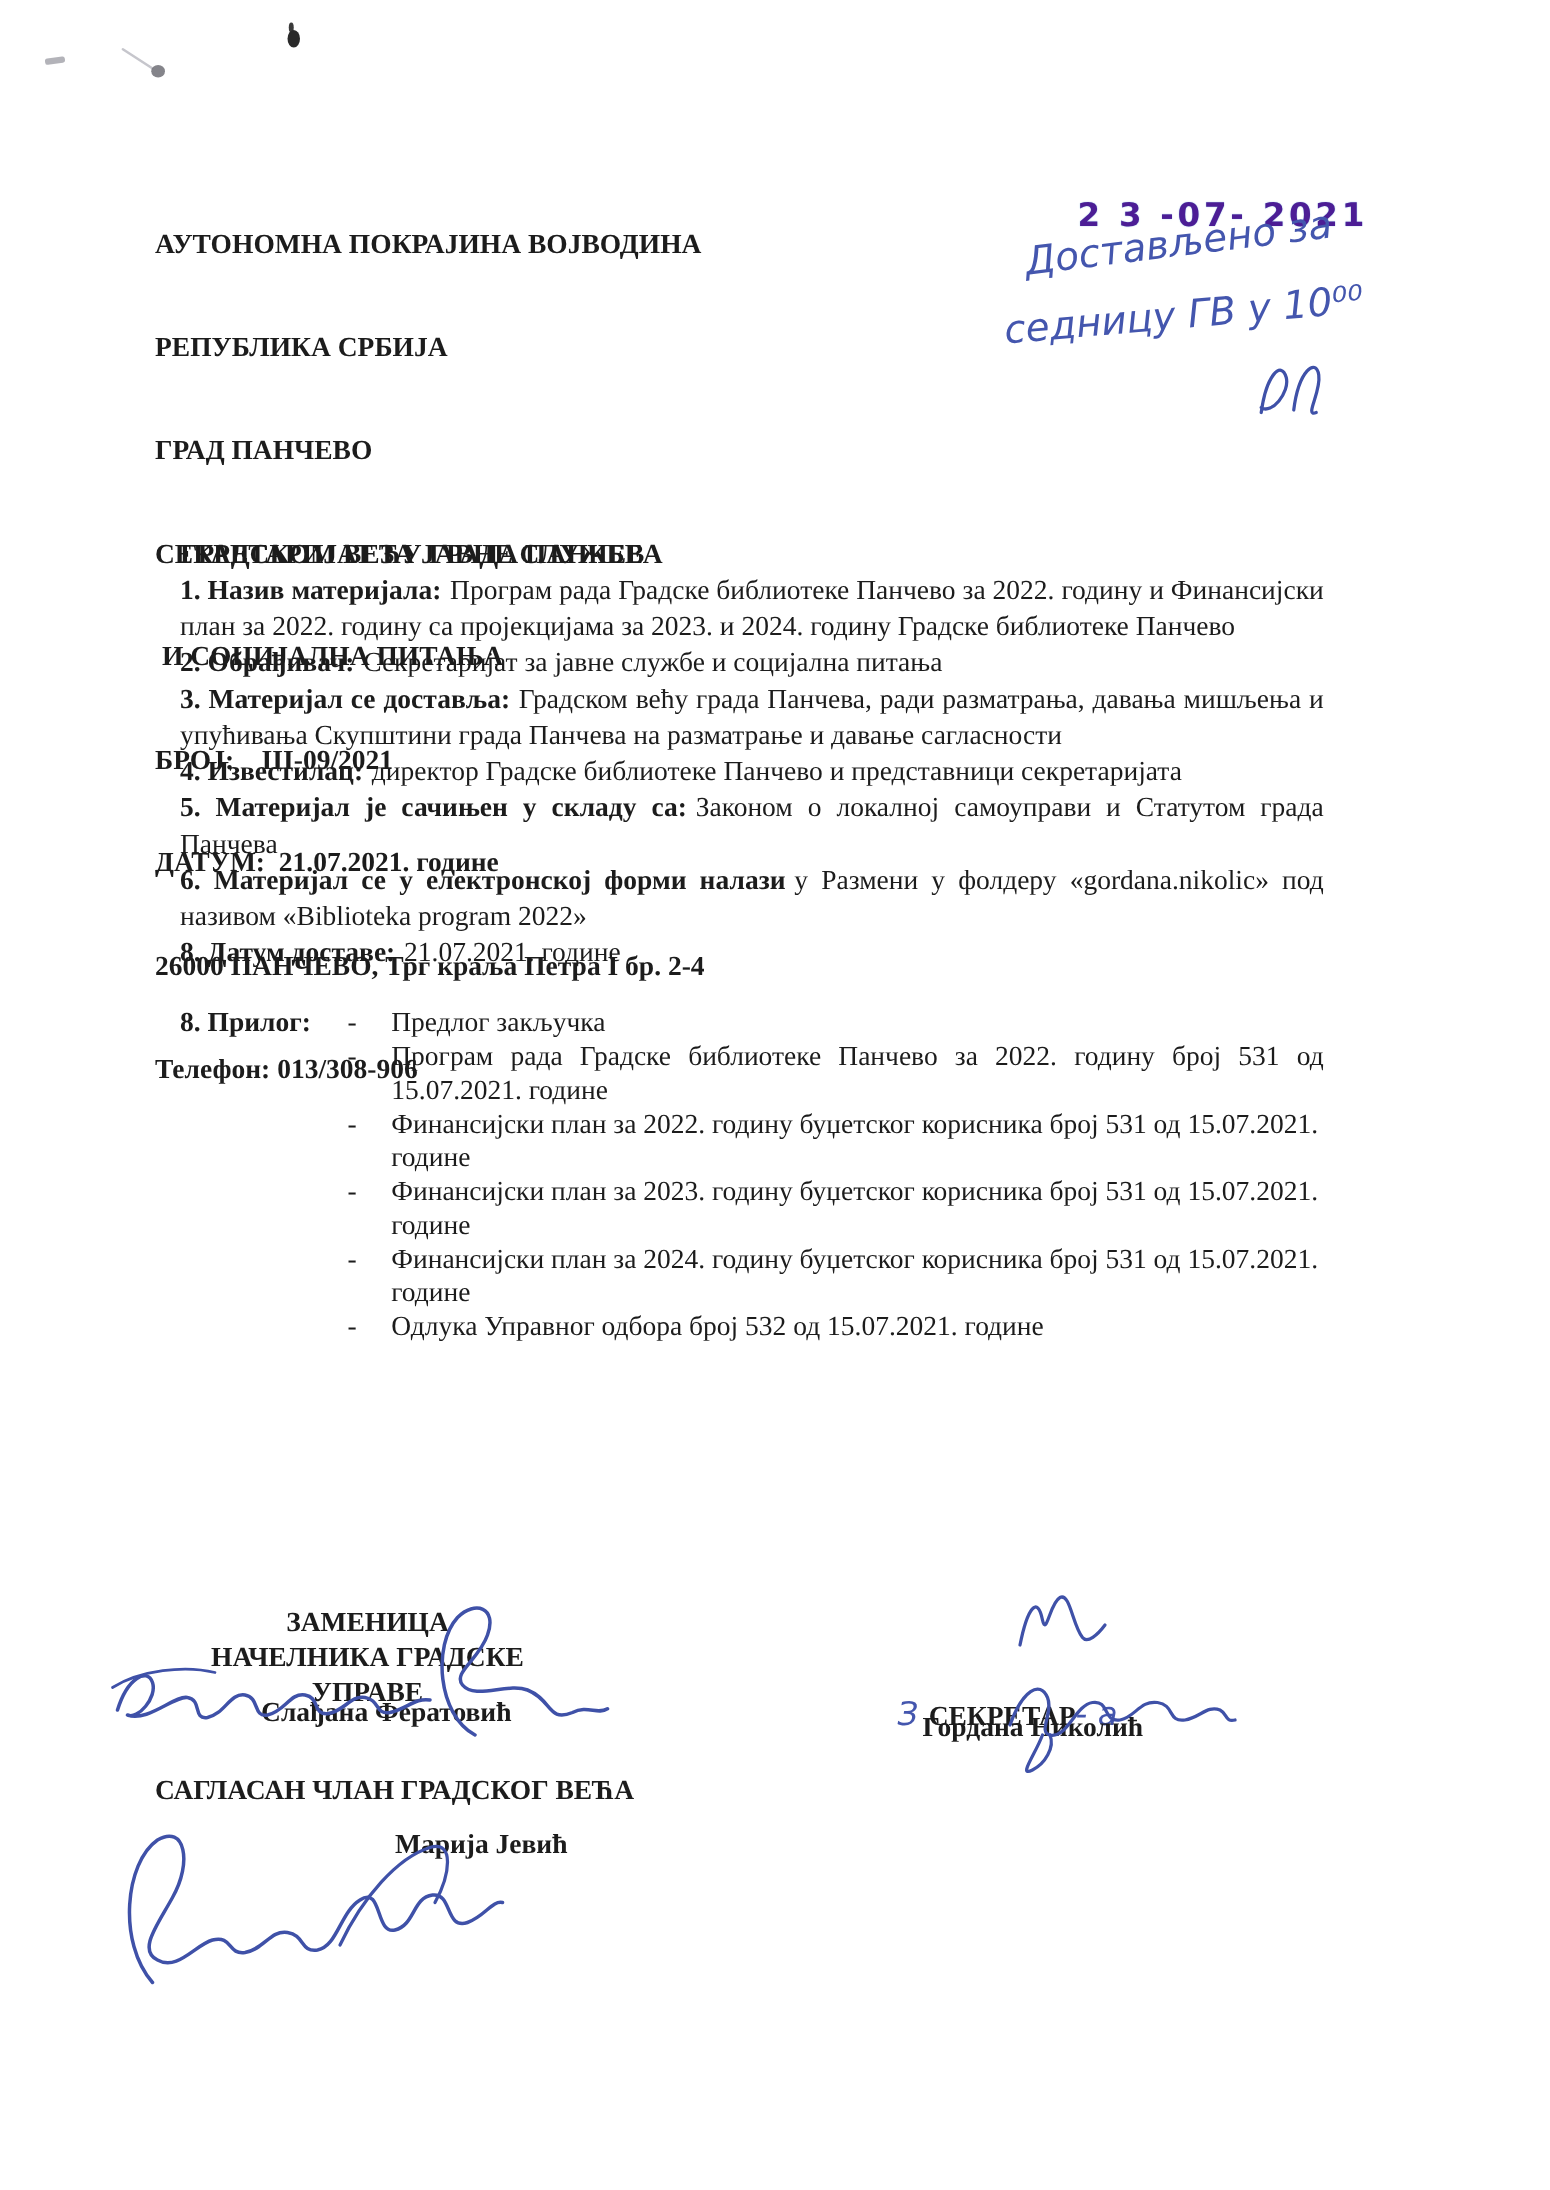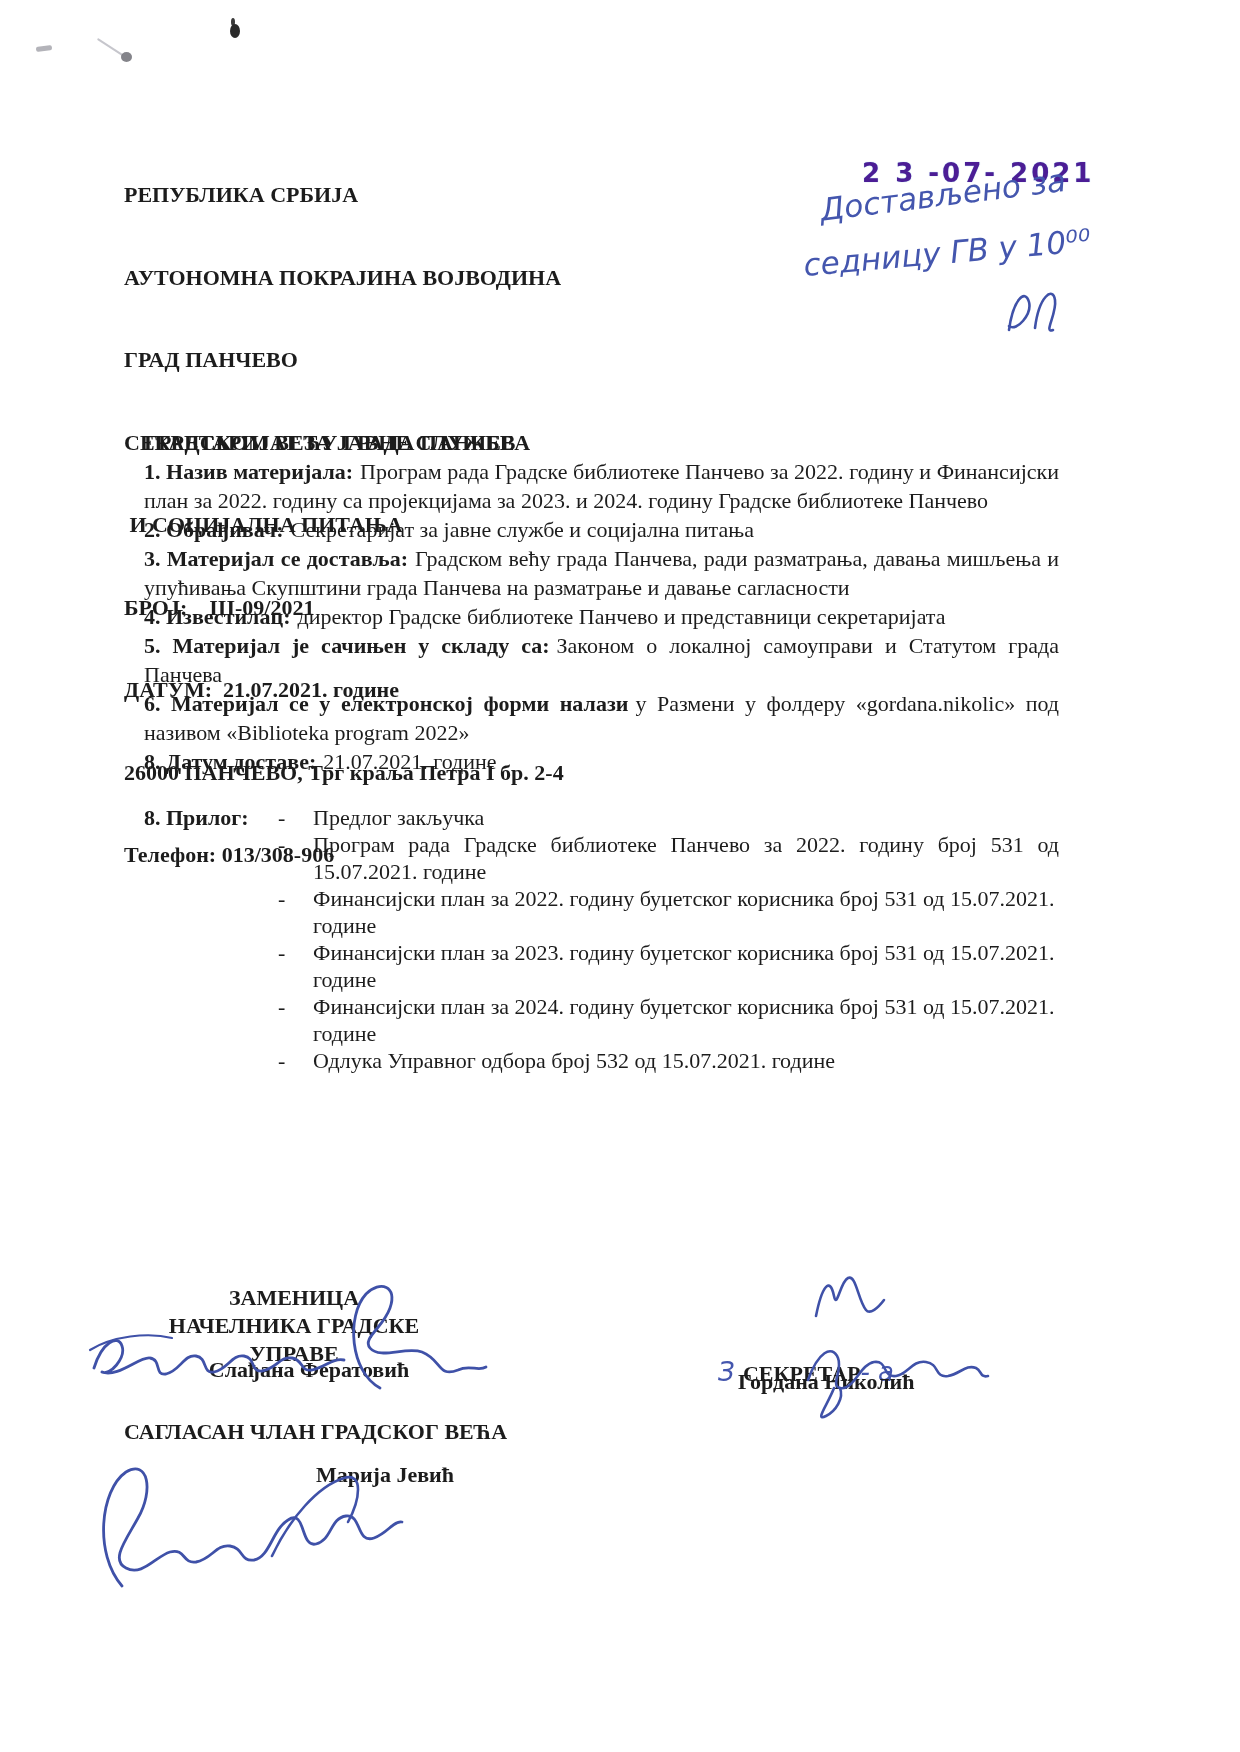--- a/index.html
+++ b/index.html
@@ -83,22 +83,22 @@
 <body>
 
 <div class="page">
 
   <div class="artifact a-dot"></div>
   <div class="artifact a-smudge1"></div>
   <div class="artifact a-smudge2"></div>
   <div class="artifact a-smudge3"></div>
 
   <div class="letterhead">
+    <div>АУТОНОМНА ПОКРАЈИНА ВОЈВОДИНА</div>
     <div>РЕПУБЛИКА СРБИЈА</div>
-    <div>АУТОНОМНА ПОКРАЈИНА ВОЈВОДИНА</div>
     <div>ГРАД ПАНЧЕВО</div>
     <div>СЕКРЕТАРИЈАТ ЗА ЈАВНЕ СЛУЖБЕ</div>
     <div> И СОЦИЈАЛНА ПИТАЊА</div>
     <div>БРОЈ:    III-09/2021</div>
     <div>ДАТУМ:  21.07.2021. године</div>
     <div>26000 ПАНЧЕВО, Трг краља Петра I бр. 2-4</div>
     <div>Телефон: 013/308-906</div>
   </div>
 
   <div class="stamp-date">2 3 -07- 2021</div>

